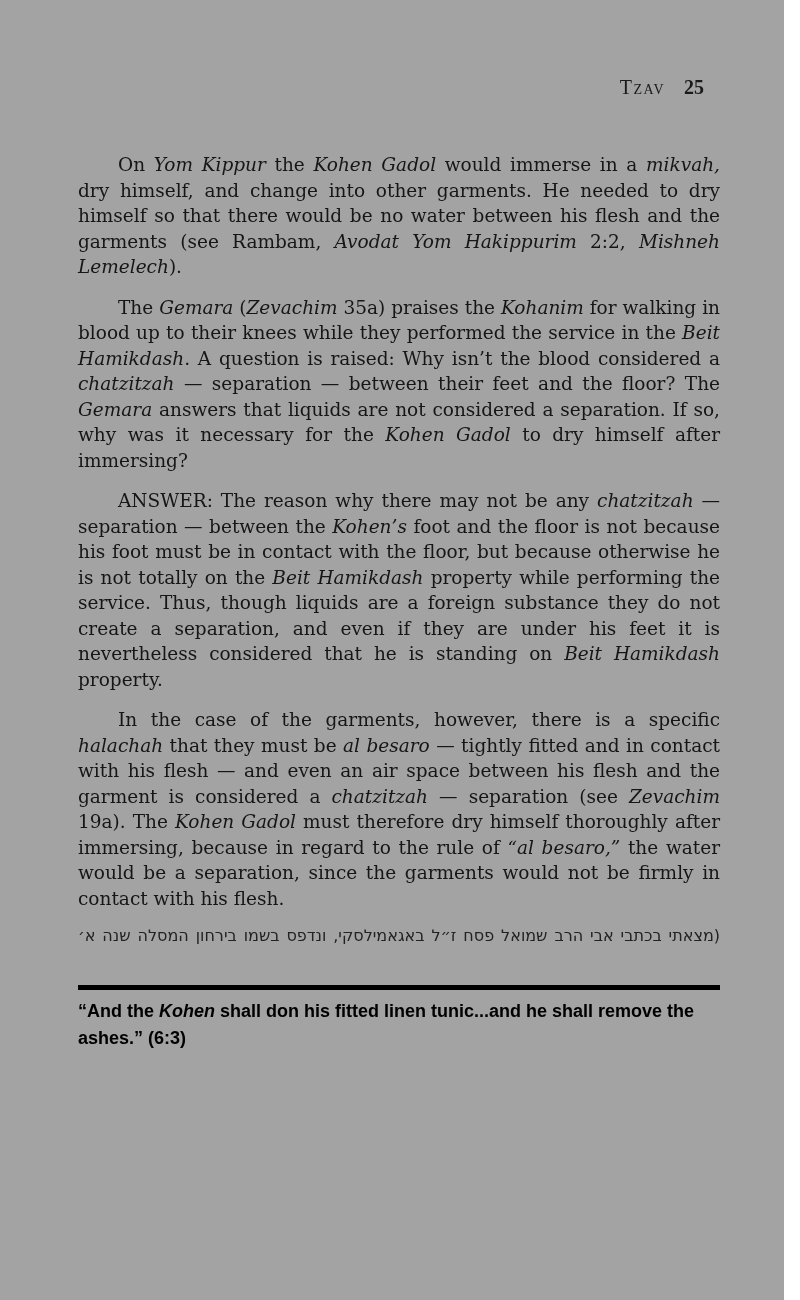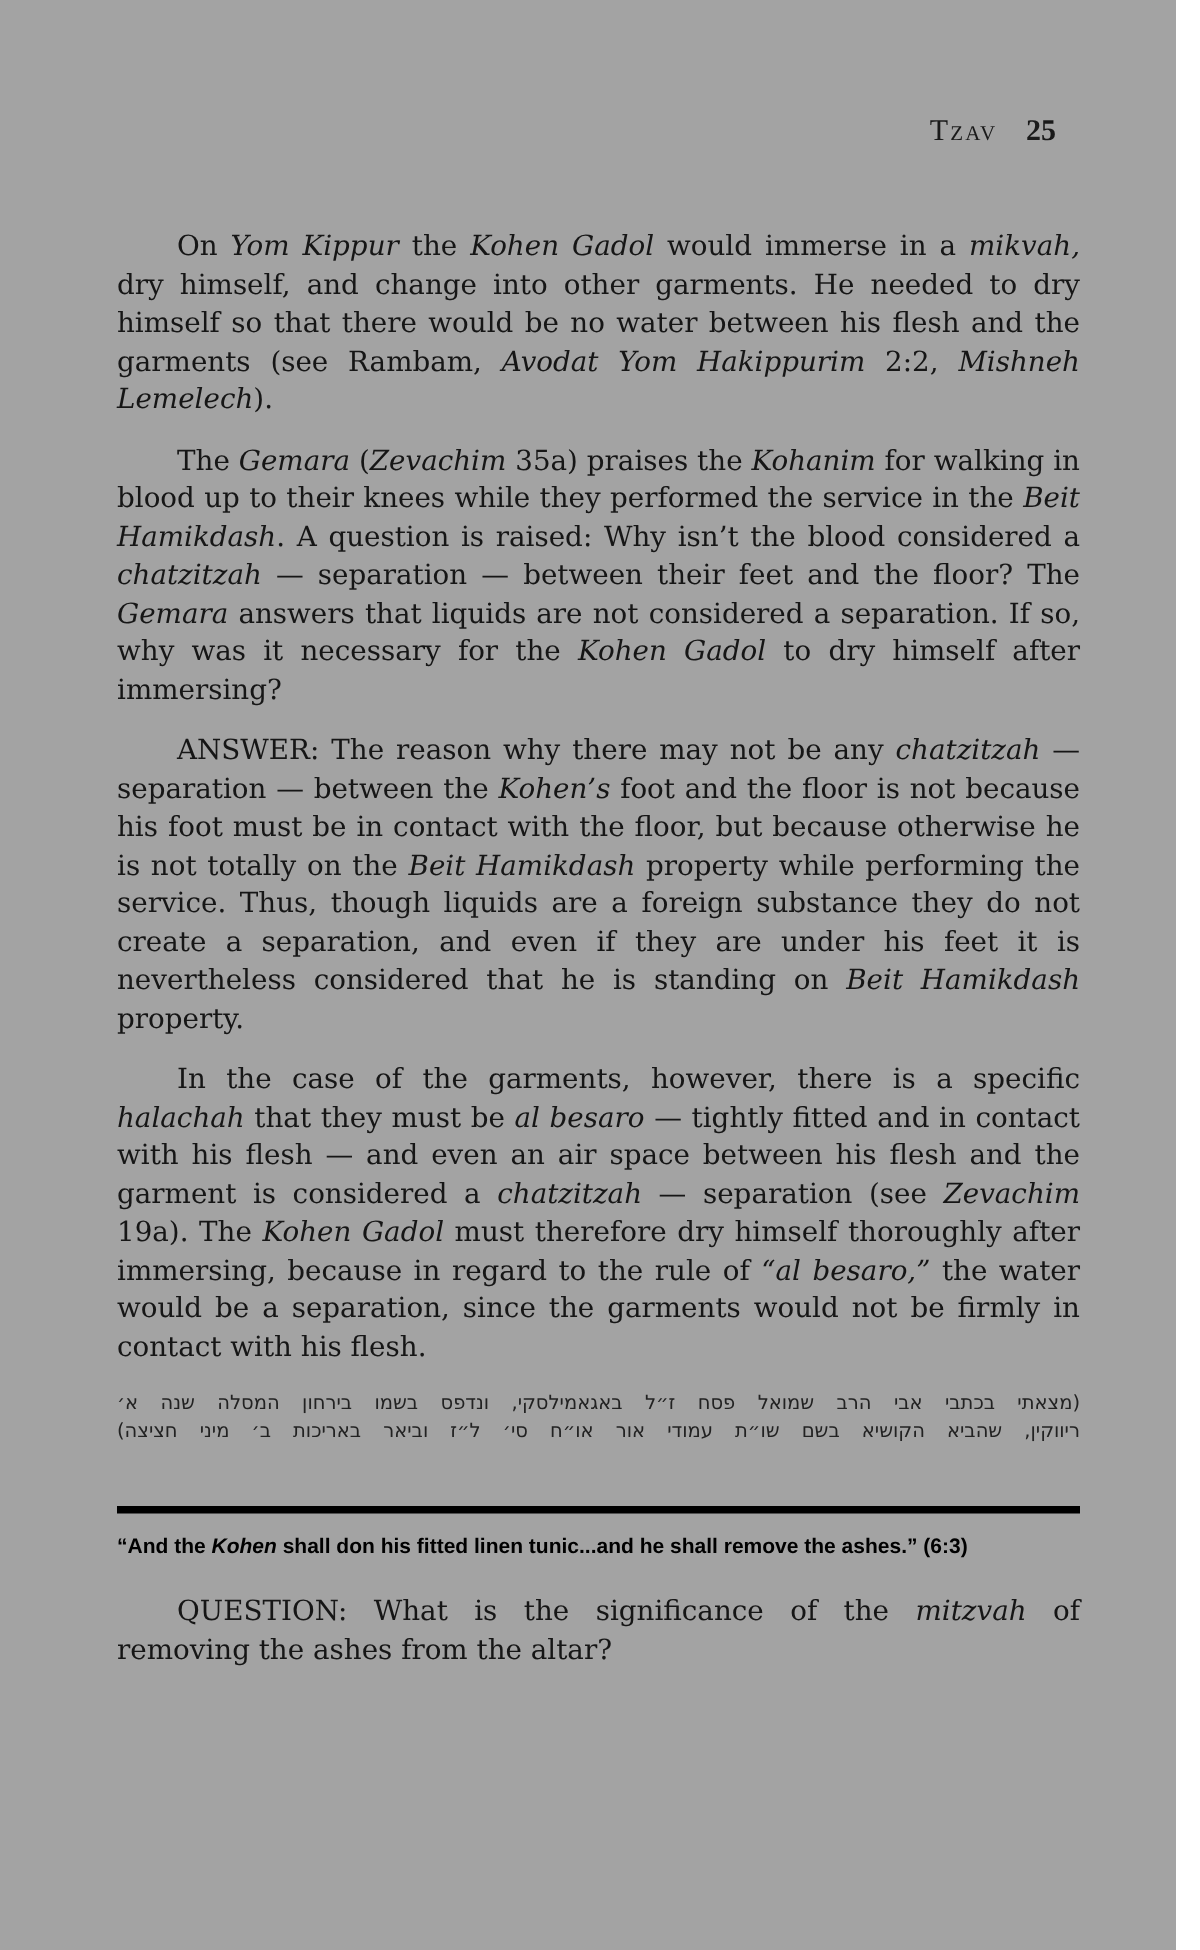--- a/index.html
+++ b/index.html
@@ -48,21 +48,21 @@
     text-indent: 40px;
     margin: 15px 0;
     color: #161616;
   }
   .body-para:first-child { margin-top: 1px; }
   .body-para i { font-style: italic; }
   
   .footnote {
     direction: rtl;
     font-family: "DejaVu Sans", sans-serif;
-    font-size: 13px;
+    font-size: 16px;
     line-height: 19px;
     margin-top: 0;
     color: #222222;
   }
   .fn-line {
     text-align: justify;
     text-align-last: justify;
   }
   .fn-line:last-child { text-align-last: justify; }
   
@@ -79,21 +79,21 @@
   }
   .heading-rule {
     height: 5px;
     background: #000000;
     margin-top: 5px;
     width: 100%;
   }
   .eng-heading {
     font-family: "Liberation Sans", "DejaVu Sans", sans-serif;
     font-weight: bold;
-    font-size: 14px;
+    font-size: 18px;
     line-height: 27px;
     margin: 8px 0 0 0;
     color: #000000;
     text-align: left;
   }
   .eng-heading i { font-style: italic; }
   .question-para { margin-top: 18px; margin-bottom: 0; }
 </style>
 </head>
 <body>
@@ -107,25 +107,23 @@
     </div>
 
     <div class="body-block">
       <p class="body-para"><span>On </span><i>Yom Kippur</i><span> the </span><i>Kohen Gadol</i><span> would immerse in a </span><i>mikvah,</i><span> dry himself, and change into other garments. He needed to dry himself so that there would be no water between his flesh and the garments (see Rambam, </span><i>Avodat Yom Hakippurim</i><span> 2:2, </span><i>Mishneh Lemelech</i><span>).</span></p>
       <p class="body-para"><span>The </span><i>Gemara</i><span> (</span><i>Zevachim</i><span> 35a) praises the </span><i>Kohanim</i><span> for walking in blood up to their knees while they performed the service in the </span><i>Beit Hamikdash</i><span>. A question is raised: Why isn’t the blood considered a </span><i>chatzitzah</i><span> — separation — between their feet and the floor? The </span><i>Gemara</i><span> answers that liquids are not considered a separation. If so, why was it necessary for the </span><i>Kohen Gadol</i><span> to dry himself after immersing?</span></p>
       <p class="body-para"><span>ANSWER: The reason why there may not be any </span><i>chatzitzah</i><span> — separation — between the </span><i>Kohen’s</i><span> foot and the floor is not because his foot must be in contact with the floor, but because otherwise he is not totally on the </span><i>Beit Hamikdash</i><span> property while performing the service. Thus, though liquids are a foreign substance they do not create a separation, and even if they are under his feet it is nevertheless considered that he is standing on </span><i>Beit Hamikdash</i><span> property.</span></p>
       <p class="body-para"><span>In the case of the garments, however, there is a specific </span><i>halachah</i><span> that they must be </span><i>al besaro</i><span> — tightly fitted and in contact with his flesh — and even an air space between his flesh and the garment is considered a </span><i>chatzitzah</i><span> — separation (see </span><i>Zevachim</i><span> 19a). The </span><i>Kohen Gadol</i><span> must therefore dry himself thoroughly after immersing, because in regard to the rule of </span><i>“al besaro,”</i><span> the water would be a separation, since the garments would not be firmly in contact with his flesh.</span></p>
 
       <div class="footnote">
         <div class="fn-line">(מצאתי בכתבי אבי הרב שמואל פסח ז״ל באגאמילסקי, ונדפס בשמו בירחון המסלה שנה א׳</div>
-        <div class="fn-line">ריווקין, שהביא הקושיא בשם שו״ת עמודי אור או״ח סי׳ ל״ז וביאר באריכות ב׳ מיני חציצה)</div>
       </div>
 
       <div class="section-heading">
         <div class="heading-rule"></div>
         <h3 class="eng-heading"><span>“And the </span><i>Kohen</i><span> shall don his fitted linen tunic...and he shall remove the ashes.” (6:3)</span></h3>
       </div>
 
-      <p class="body-para question-para"><span>QUESTION: What is the significance of the </span><i>mitzvah</i><span> of removing the ashes from the altar?</span></p>
     </div>
 
   </div>
 </div>
 
 </body></html>

